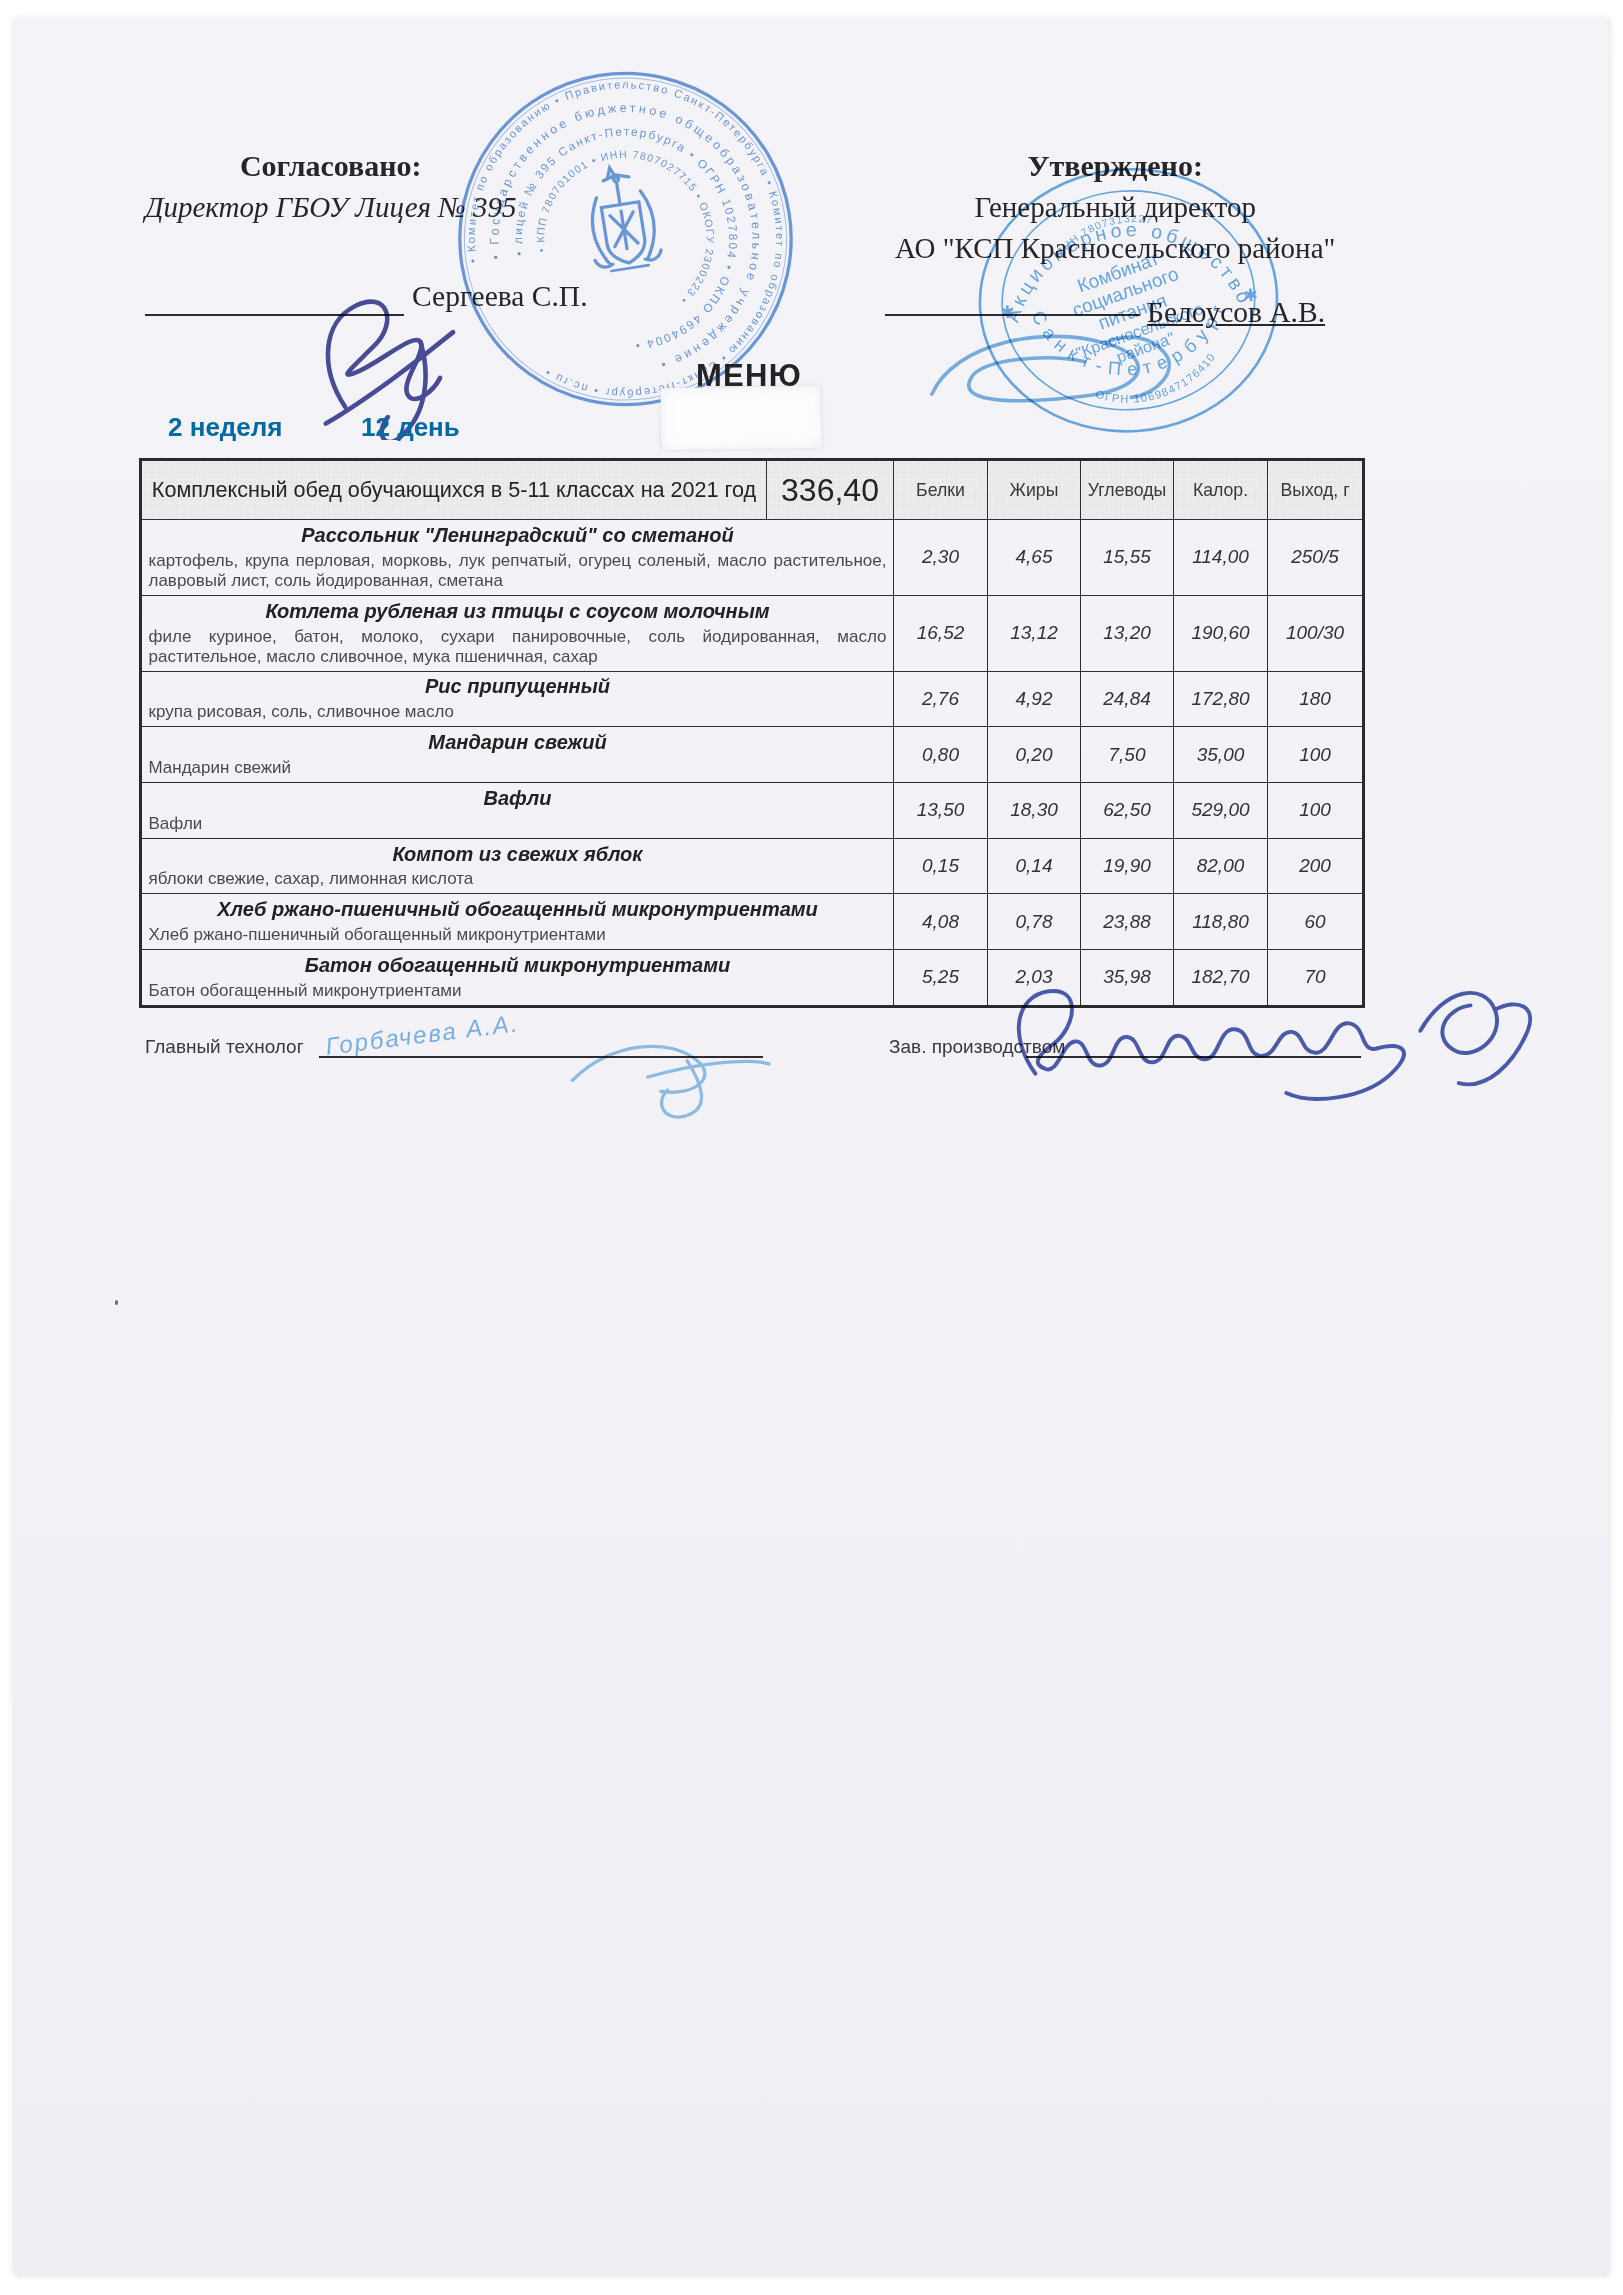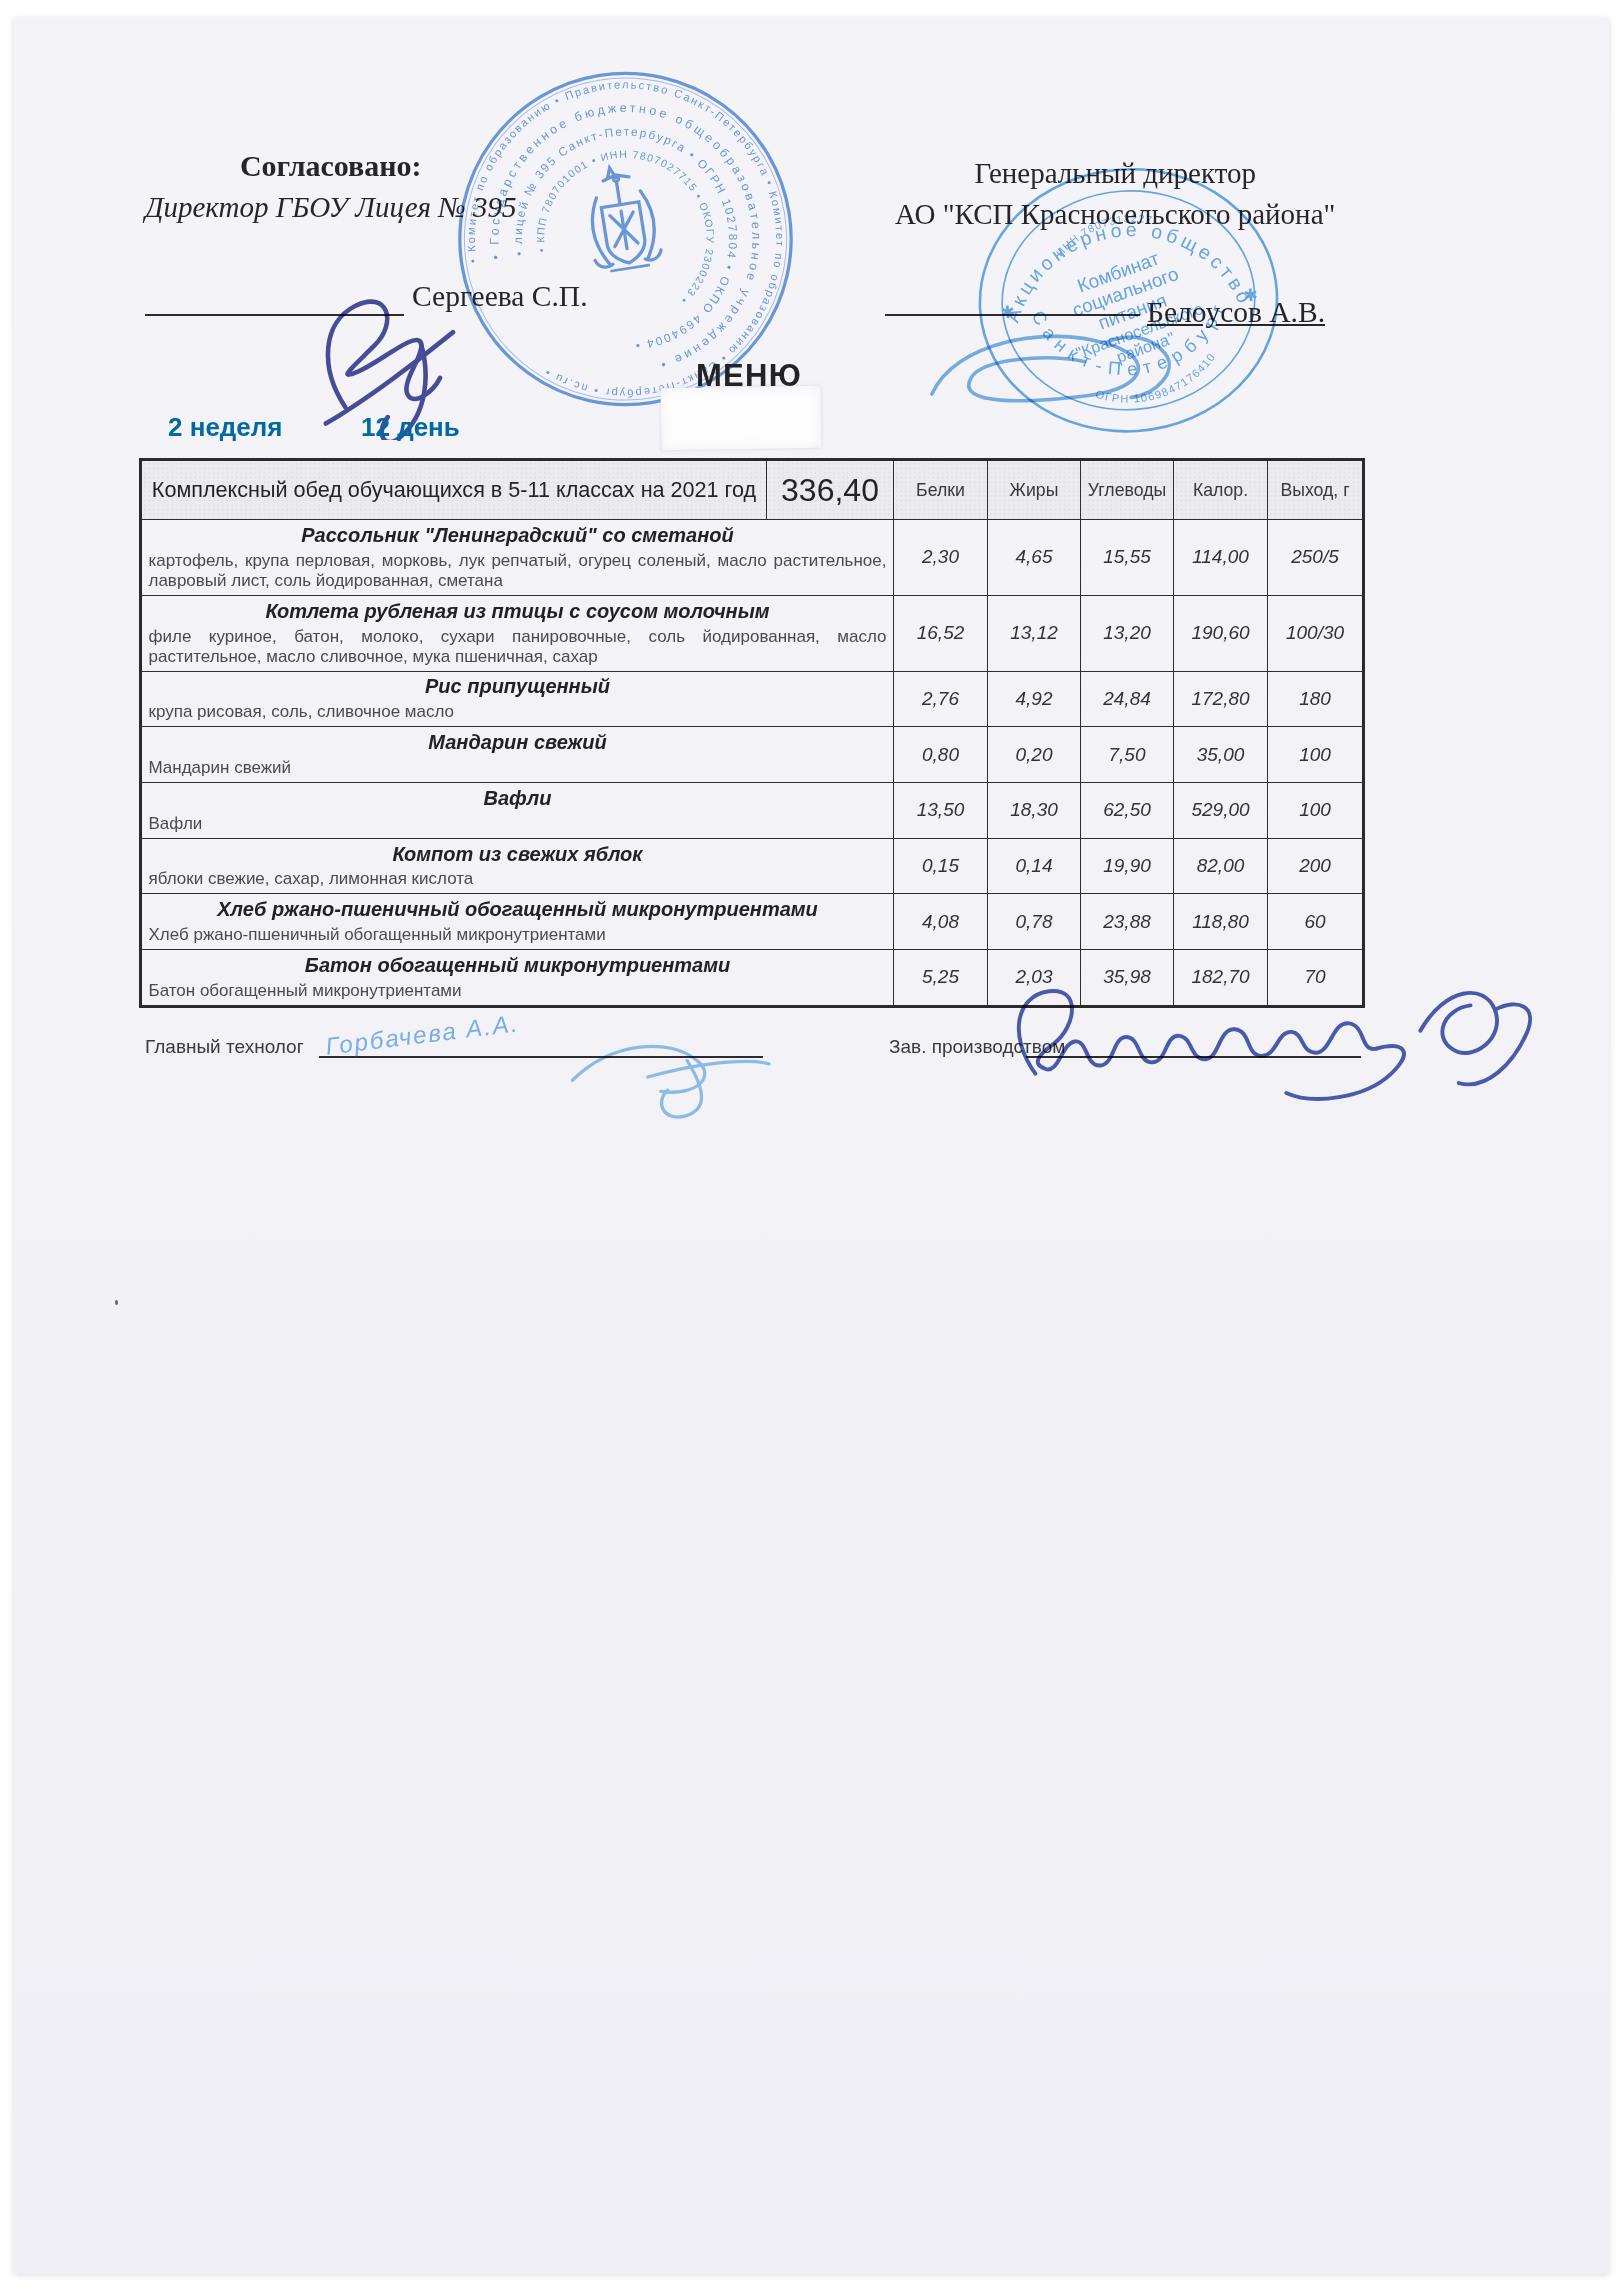--- a/index.html
+++ b/index.html
@@ -62,20 +62,21 @@
   <div id="paper"></div>
 
   <div class="abs serif" style="left:145px;top:149px;">
     <div class="app-title">Согласовано:</div>
     <div class="app-line" style="margin-top:7.9px;font-style:italic;">Директор ГБОУ Лицея № 395</div>
   </div>
   <div class="abs sig-line" style="left:145px;top:314px;width:259px;"></div>
   <div class="abs sig-name" style="left:412px;top:280px;">Сергеева С.П.</div>
 
   <div class="abs serif" style="left:895px;top:149px;">
+    <div class="app-title">Утверждено:</div>
     <div class="app-line" style="margin-top:7.9px;">Генеральный директор</div>
     <div class="app-line" style="margin-top:8.5px;">АО "КСП Красносельского района"</div>
   </div>
   <div class="abs sig-line" style="left:885px;top:314px;width:255px;"></div>
   <div class="abs sig-name" style="left:1147px;top:296px;text-decoration:underline;">Белоусов А.В.</div>
 
   <svg class="abs stamp" style="left:452px;top:64px;transform:rotate(-9deg);" width="347" height="350" viewBox="0 0 530 530">
     <g fill="none" stroke="#5b8fd8">
       <circle cx="265" cy="265" r="253" stroke-width="5"></circle>
       <circle cx="265" cy="265" r="246" stroke-width="1.5" opacity=".6"></circle>

